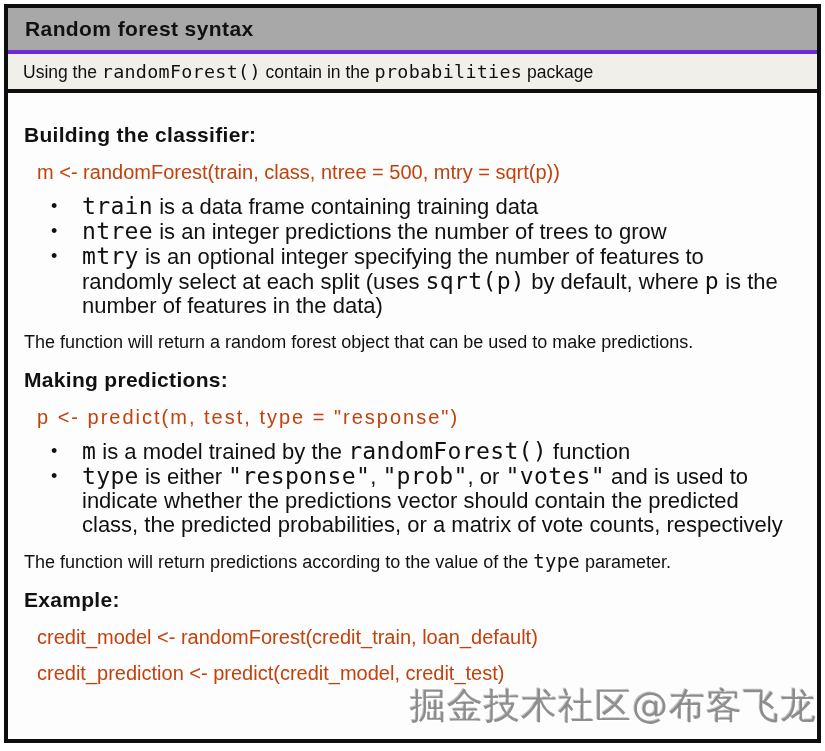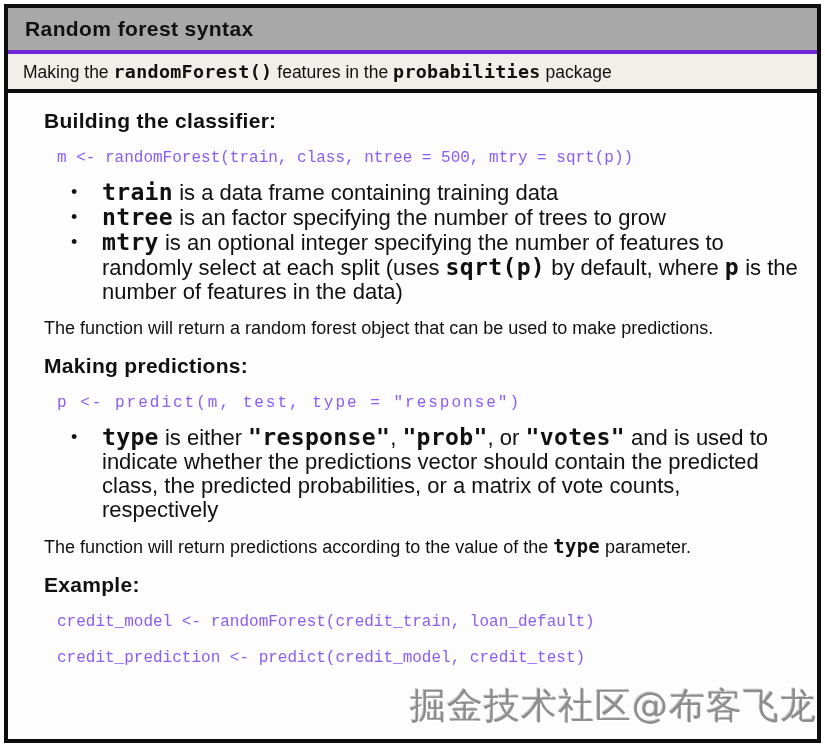--- a/index.html
+++ b/index.html
@@ -45,41 +45,40 @@
     display: flex;
     align-items: center;
     padding-left: 15px;
     flex: none;
     font-size: 17.5px;
   }
   .body {
     flex: 1;
     position: relative;
     overflow: hidden;
-    padding: 10px 18px 0 16px;
+    padding: 24px 18px 0 16px;
     background: #fdfdfd;
-    margin-left: 20px;
   }
   .sec-heading {
     font-size: 21px;
     font-weight: bold;
     letter-spacing: 0.3px;
     line-height: 24px;
     margin: 14px 0 0 0;
   }
   .sec-heading.first {
     margin-top: 6px;
   }
   .code {
-    font-family: Liberation Mono, monospace;
-    font-size: 16px;
+    font-family: Liberation Sans, sans-serif;
+    font-size: 20px;
     line-height: 28px;
     margin: 11px 0 0 13px;
     white-space: pre;
-    color: #8b5cf6;
+    color: #c2410c;
   }
   .code.wide {
     letter-spacing: 2px;
   }
   .bullets {
     list-style: none;
     margin: 8px 0 0 0;
     padding: 0;
   }
   .bullets li {
@@ -92,21 +91,20 @@
     content: "\2022";
     position: absolute;
     left: 27px;
     top: 0;
     font-size: 18px;
   }
   .mono {
     font-family: "DejaVu Sans Mono", monospace;
     font-size: 1.05em;
     letter-spacing: 0.3px;
-    font-weight: bold;
   }
   .note {
     font-size: 18px;
     line-height: 24px;
     margin: 12px 0 0 0;
   }
   .code-lines > div + div {
     margin-top: 8px;
   }
   .watermark {
@@ -125,42 +123,43 @@
 </head>
 <body>
 
 <div class="frame">
 
   <div class="title-bar">
     <span class="title">Random forest syntax</span>
   </div>
 
   <div class="subtitle-bar">
-    <span><span>Making the </span><span class="mono">randomForest()</span><span> features in the </span><span class="mono">probabilities</span><span> package</span></span>
+    <span><span>Using the </span><span class="mono">randomForest()</span><span> contain in the </span><span class="mono">probabilities</span><span> package</span></span>
   </div>
 
   <div class="body">
 
     <div class="sec-heading first">Building the classifier:</div>
 
     <div class="code">m &lt;- randomForest(train, class, ntree = 500, mtry = sqrt(p))</div>
 
     <ul class="bullets">
       <li><span class="mono">train</span><span> is a data frame containing training data</span></li>
-      <li><span class="mono">ntree</span><span> is an factor specifying the number of trees to grow</span></li>
+      <li><span class="mono">ntree</span><span> is an integer predictions the number of trees to grow</span></li>
       <li><span class="mono">mtry</span><span> is an optional integer specifying the number of features to randomly select at each split (uses </span><span class="mono">sqrt(p)</span><span> by default, where </span><span class="mono">p</span><span> is the number of features in the data)</span></li>
     </ul>
 
     <div class="note">The function will return a random forest object that can be used to make predictions.</div>
 
     <div class="sec-heading">Making predictions:</div>
 
     <div class="code wide">p &lt;- predict(m, test, type = "response")</div>
 
     <ul class="bullets">
+      <li><span class="mono">m</span><span> is a model trained by the </span><span class="mono">randomForest()</span><span> function</span></li>
       <li><span class="mono">type</span><span> is either </span><span class="mono">"response"</span><span>, </span><span class="mono">"prob"</span><span>, or </span><span class="mono">"votes"</span><span> and is used to indicate whether the predictions vector should contain the predicted class, the predicted probabilities, or a matrix of vote counts, respectively</span></li>
     </ul>
 
     <div class="note"><span>The function will return predictions according to the value of the </span><span class="mono">type</span><span> parameter.</span></div>
 
     <div class="sec-heading">Example:</div>
 
     <div class="code-lines">
       <div class="code">credit_model &lt;- randomForest(credit_train, loan_default)</div>
       <div class="code">credit_prediction &lt;- predict(credit_model, credit_test)</div>

